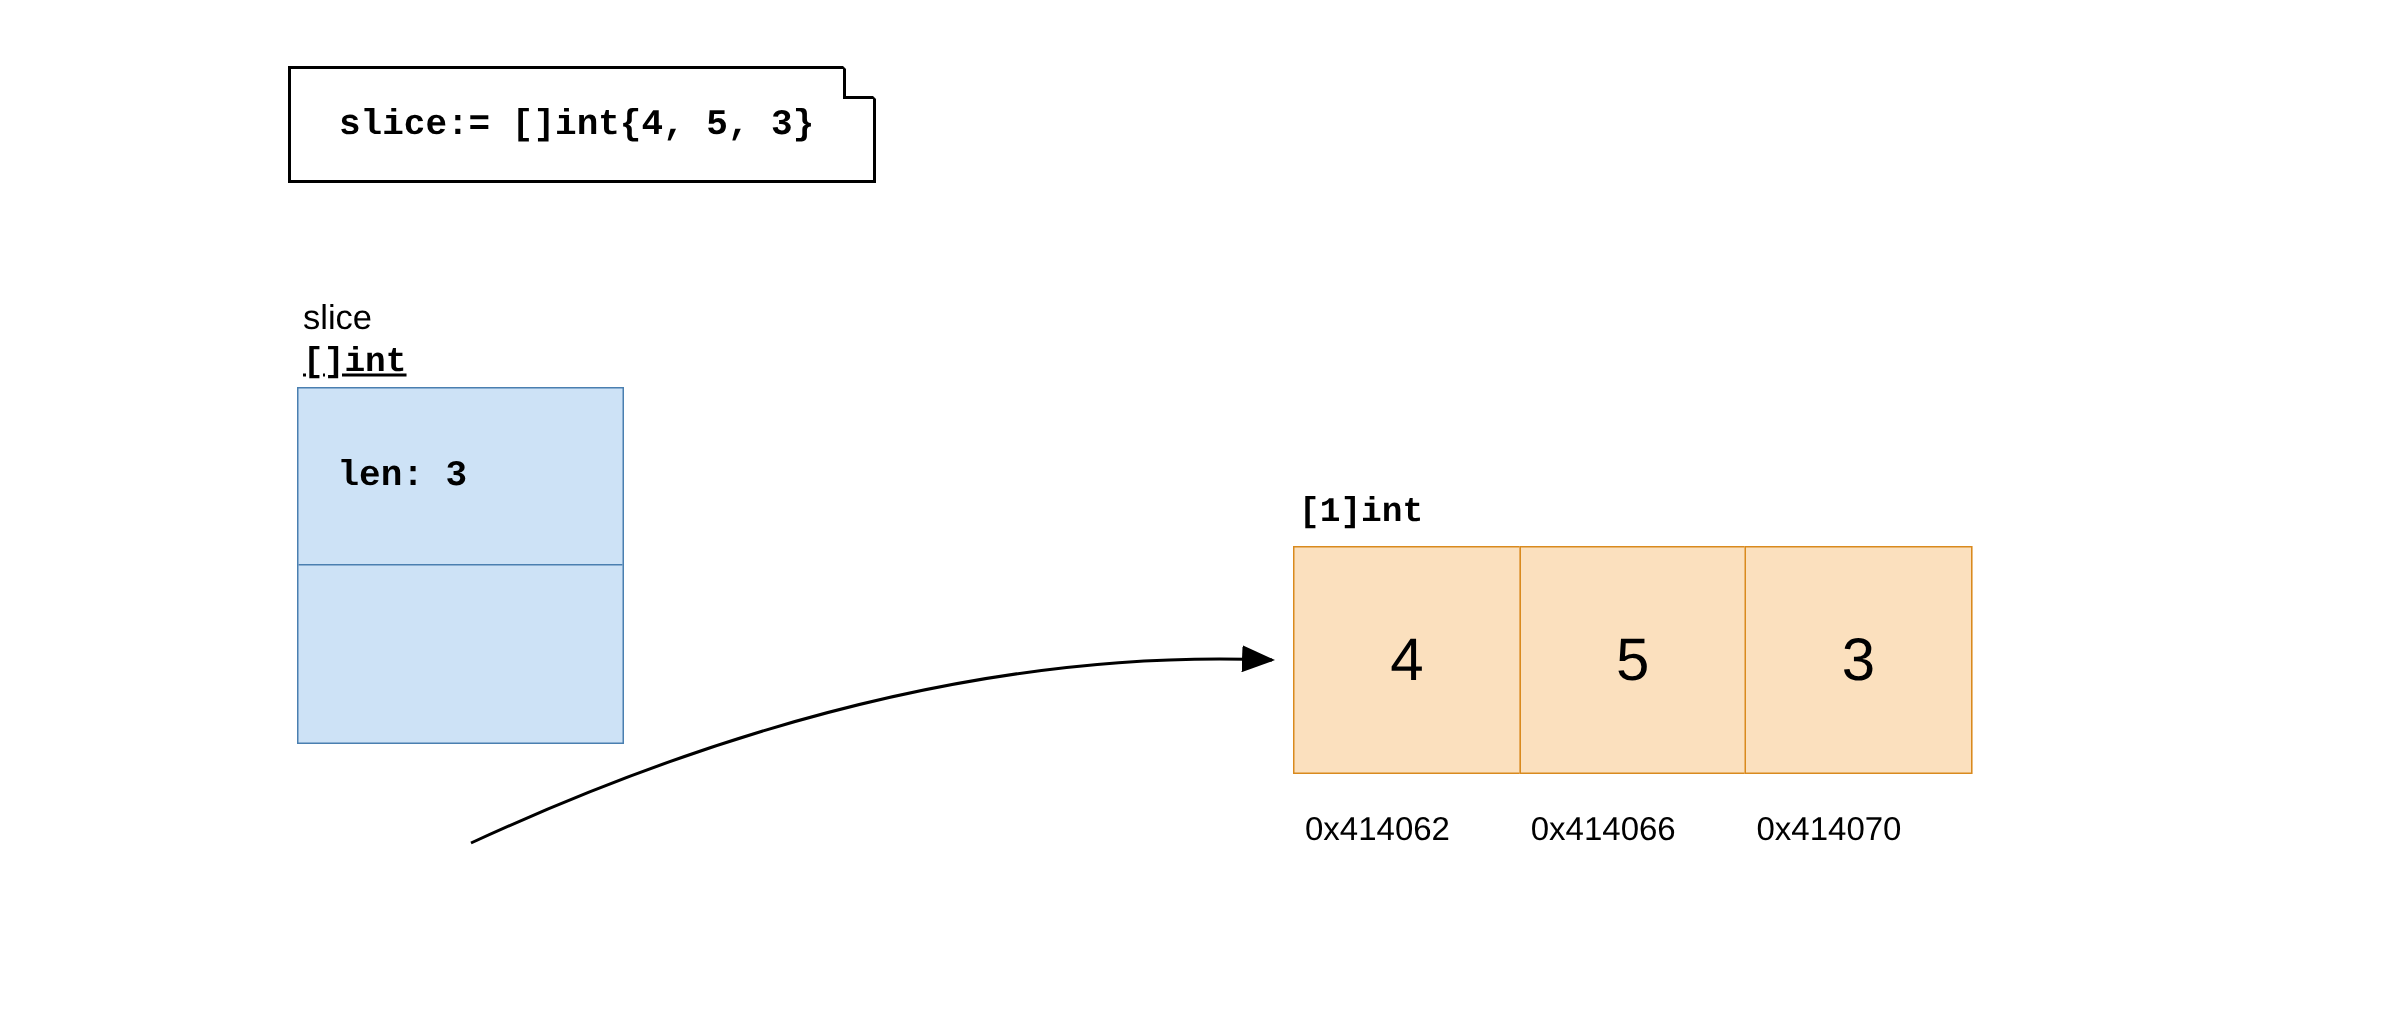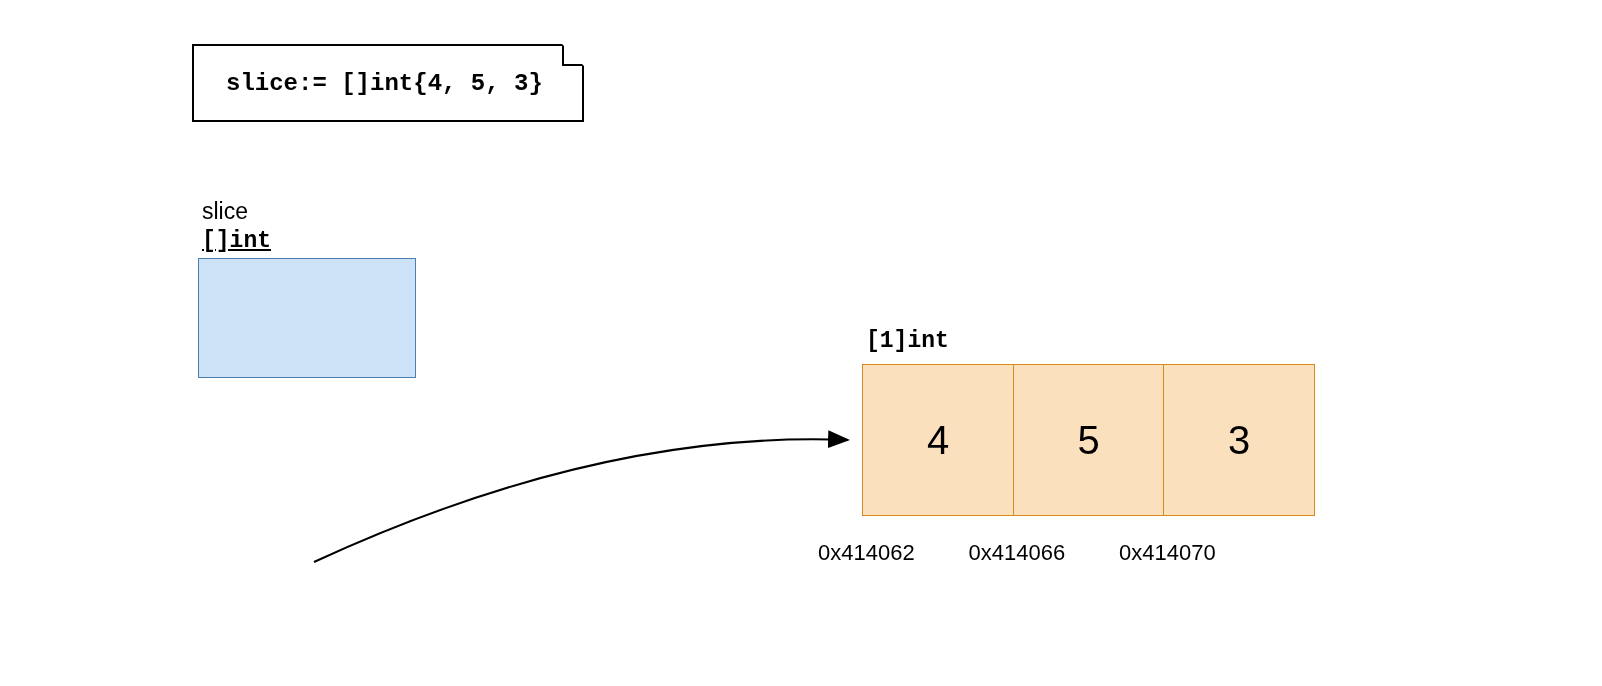--- a/index.html
+++ b/index.html
@@ -122,21 +122,21 @@
     font-size: 40px;
     font-family: Arial, Helvetica, sans-serif;
     box-sizing: border-box;
     margin-left: -1.5px;
   }
   .array-cell:first-child { margin-left: 0; }
 
   
   .addr-row {
     position: absolute;
-    left: 816px;
+    left: 868px;
     top: 540px;
     display: flex;
     font-size: 22px;
     font-family: Arial, Helvetica, sans-serif;
     justify-content: flex-end;
   }
   .addr {
     width: 152px;
     text-align: left;
     padding-left: 2px;
@@ -160,20 +160,21 @@
 
 <div class="code-note">
   <span class="mono">slice:= []int{4, 5, 3}</span>
   <div class="fold"></div>
 </div>
 
 <div class="slice-title">slice</div>
 <div class="slice-type mono">[]int</div>
 
 <div class="slice-box">
+  <div class="slice-cell mono">len: 3</div>
   <div class="slice-cell"></div>
 </div>
 
 <div class="array-type mono">[1]int</div>
 
 <div class="array-box">
   <div class="array-cell">4</div>
   <div class="array-cell">5</div>
   <div class="array-cell">3</div>
 </div>

